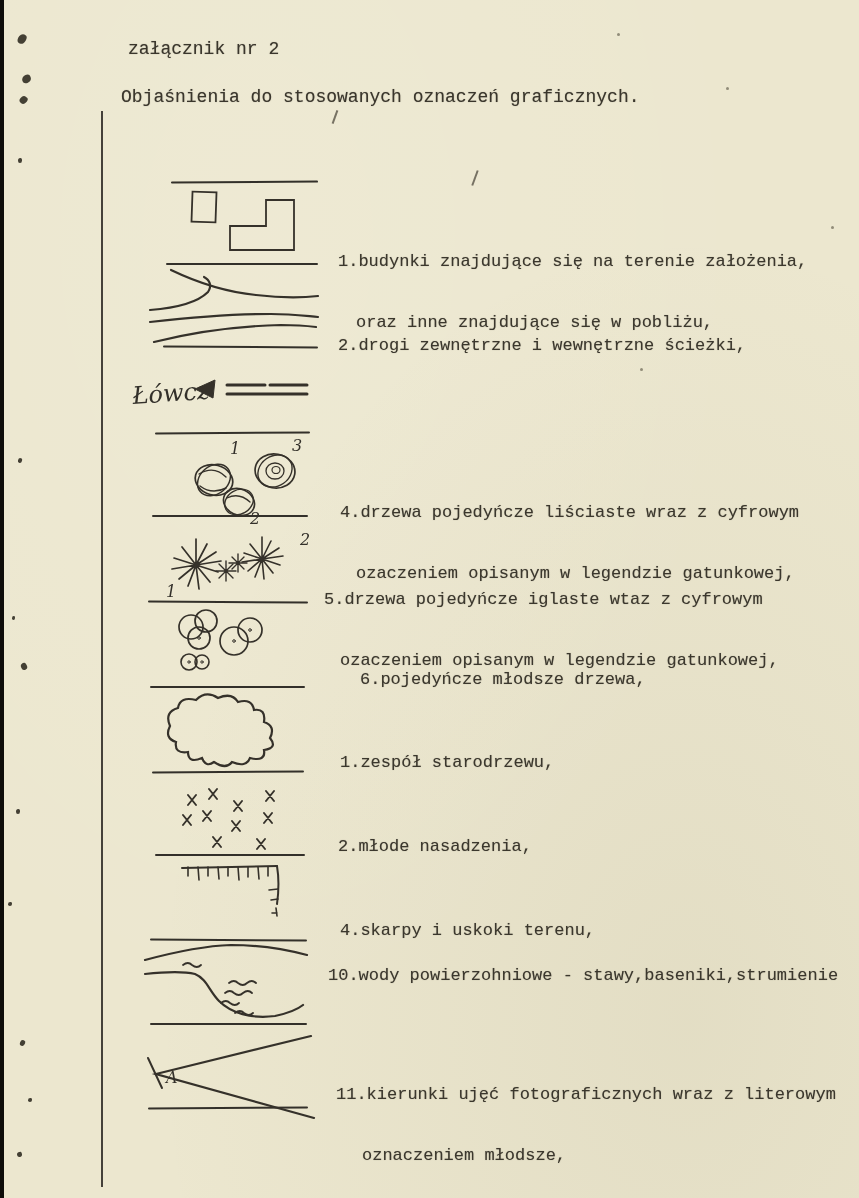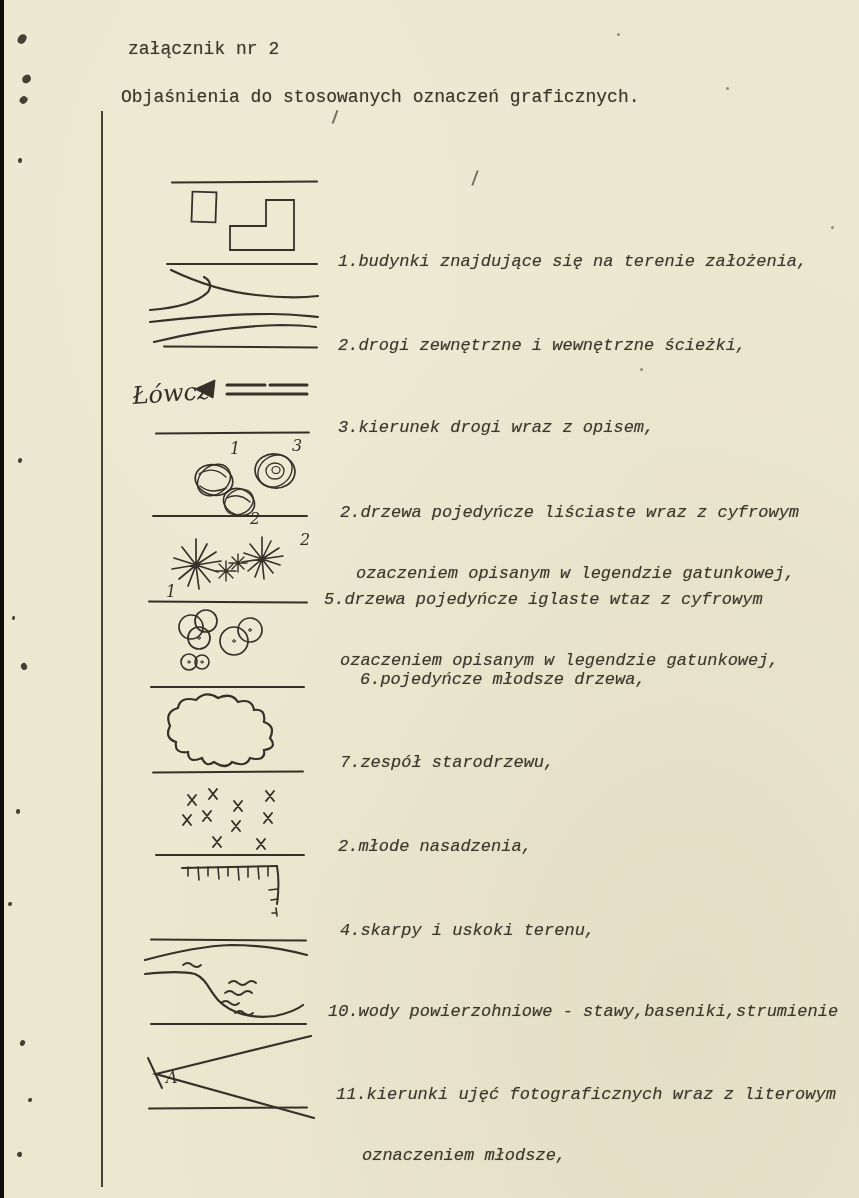--- a/index.html
+++ b/index.html
@@ -13,21 +13,21 @@
     color:#3b372d;
   }
   .scan-edge{position:absolute;left:0;top:0;width:4px;height:1198px;background:#0e0d0a;}
   .hdr{position:absolute;white-space:pre;font-size:18px;line-height:22px;color:#3a362c;
        text-shadow:0 0 1px rgba(58,54,44,.45);}
   .margin-rule{position:absolute;left:101px;top:111px;width:2px;height:1076px;background:#45413a;}
   .divider{position:absolute;height:2px;background:#33302a;border-radius:1px;}
   .sym{position:absolute;}
   .sym svg{display:block;overflow:visible;}
   .row-text{position:absolute;white-space:pre;}
-  .tline{font-size:17px;line-height:25px;color:#3b372d;text-shadow:0 0 1px rgba(58,54,44,.40);font-style:italic;}
+  .tline{font-size:17px;line-height:25px;color:#3b372d;text-shadow:0 0 1px rgba(58,54,44,.40);}
   .ind16{padding-left:16px;} .ind18{padding-left:18px;} .ind26{padding-left:26px;}
   .hand{font-family:"DejaVu Serif","Liberation Serif",serif;font-style:italic;fill:#33302a;}
   .speck{position:absolute;background:#262219;opacity:.85;border-radius:60% 40% 55% 50%;}
   .slashmark{position:absolute;width:2px;background:#4f4a3d;transform:rotate(20deg);opacity:.75;}
   .dot{position:absolute;width:3px;height:3px;border-radius:50%;background:#55503f;opacity:.6;}
   svg path, svg ellipse, svg circle, svg rect, svg line{stroke:#35312a;fill:none;stroke-linecap:round;}
 </style>
 </head>
 <body>
 
@@ -165,48 +165,46 @@
   <div class="sym" style="left:136px;top:1030px">
     <svg width="185" height="92" viewBox="0 0 185 92">
       <path stroke-width="2.2" d="M175,6 L20,44 L178,88"></path>
       <path stroke-width="2" d="M12,28 L26,58"></path>
       <text class="hand" x="30" y="53" font-size="16" stroke="none">A</text>
     </svg>
   </div>
 
   <div class="row-text" style="left:338px;top:213px">
     <div class="tline">1.budynki znajdujące się na terenie założenia,</div>
+    <div class="tline ind18">oraz inne znajdujące się w pobliżu,</div>
   </div>
   <div class="row-text" style="left:338px;top:297px">
     <div class="tline">2.drogi zewnętrzne i wewnętrzne ścieżki,</div>
   </div>
-  <div class="row-text" style="left:338px;top:379px">
-    <div class="tline">3.kierunek drogi wraz z opisem,</div>
-  </div>
   <div class="row-text" style="left:340px;top:464px">
-    <div class="tline">2.drzewa pojedyńcze liściaste wraz z cyfrowym</div>
+    <div class="tline">4.drzewa pojedyńcze liściaste wraz z cyfrowym</div>
     <div class="tline ind16">ozaczeniem opisanym w legendzie gatunkowej,</div>
   </div>
   <div class="row-text" style="left:324px;top:551px">
     <div class="tline">5.drzewa pojedyńcze iglaste wtaz z cyfrowym</div>
     <div class="tline ind16">ozaczeniem opisanym w legendzie gatunkowej,</div>
   </div>
   <div class="row-text" style="left:360px;top:631px">
     <div class="tline">6.pojedyńcze młodsze drzewa,</div>
   </div>
   <div class="row-text" style="left:340px;top:714px">
-    <div class="tline">7.zespół starodrzewu,</div>
+    <div class="tline">1.zespół starodrzewu,</div>
   </div>
   <div class="row-text" style="left:338px;top:798px">
     <div class="tline">2.młode nasadzenia,</div>
   </div>
   <div class="row-text" style="left:340px;top:882px">
     <div class="tline">4.skarpy i uskoki terenu,</div>
   </div>
-  <div class="row-text" style="left:328px;top:963px">
+  <div class="row-text" style="left:328px;top:927px">
     <div class="tline">10.wody powierzohniowe - stawy,baseniki,strumienie</div>
   </div>
   <div class="row-text" style="left:336px;top:1046px">
     <div class="tline">11.kierunki ujęć fotograficznych wraz z literowym</div>
     <div class="tline ind26">oznaczeniem młodsze,</div>
   </div>
 
   <div class="speck" style="left:18px;top:34px;width:8px;height:10px;transform:rotate(25deg)"></div>
   <div class="speck" style="left:22px;top:75px;width:9px;height:8px;transform:rotate(-20deg)"></div>
   <div class="speck" style="left:20px;top:96px;width:7px;height:8px;transform:rotate(40deg)"></div>

